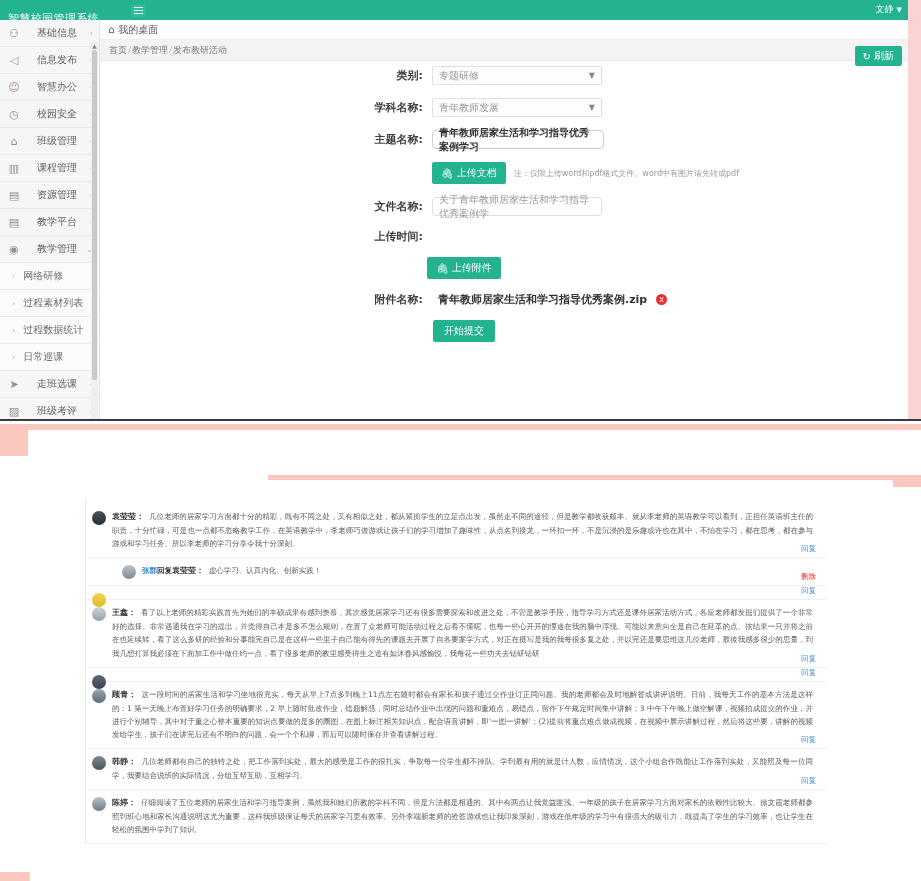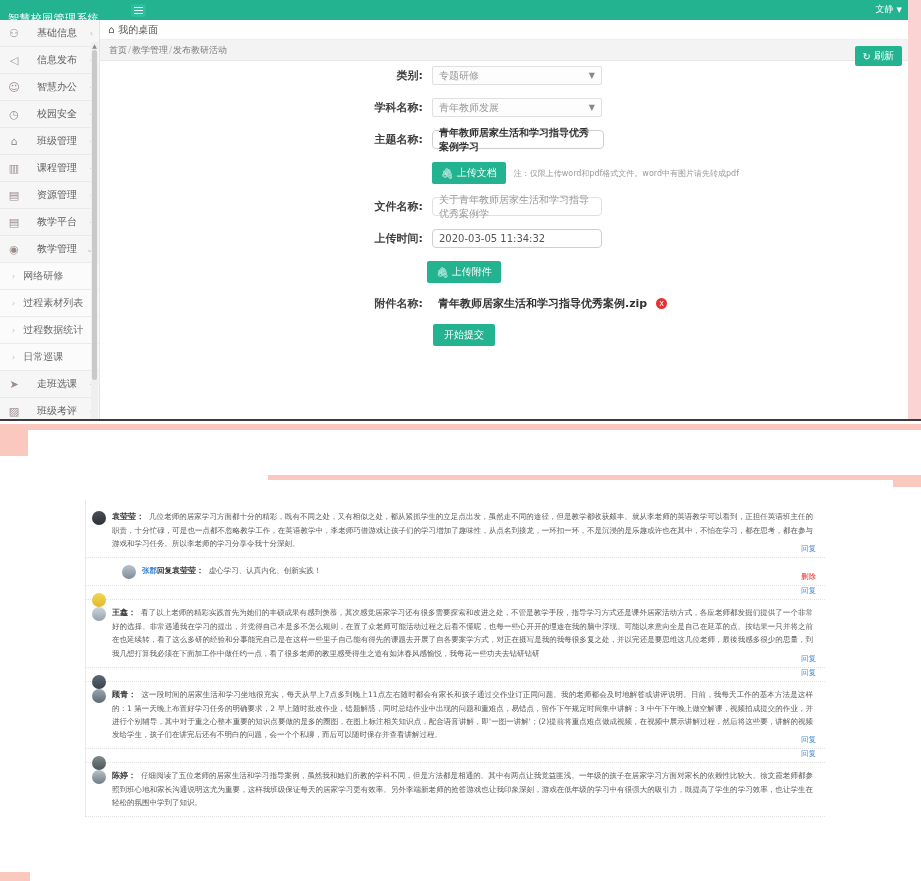--- a/index.html
+++ b/index.html
@@ -270,25 +270,20 @@
         <div class="flabel">文件名称:</div>
         <div class="fctrl">
           <div class="txt muted">
             <span>关于青年教师居家生活和学习指导优秀案例学</span>
           </div>
         </div>
       </div>
 
       <div class="frow">
         <div class="flabel">上传时间:</div>
-        <div class="fctrl">
-          <div class="txt" style="font-weight:normal;color:#555;">
-            <span>2020-03-05 11:34:32</span>
-          </div>
-        </div>
       </div>
 
       <div class="center-row">
         <div class="inner">
           <div class="btn-green">
             <span>🖇</span>
             <span>上传附件</span>
           </div>
         </div>
       </div>
@@ -345,19 +340,20 @@
       <span class="avatar a5"></span>
       <span class="act">回复</span>
     </div>
     <div class="cmt">
       <span class="avatar a6"></span>
       <div class="cbody"><span class="cname">顾青：</span>&nbsp;&nbsp;<span>这一段时间的居家生活和学习坐地很充实，每天从早上7点多到晚上11点左右随时都会有家长和孩子通过交作业订正同问题。我的老师都会及时地解答或讲评说明。日前，我每天工作的基本方法是这样的：1 第一天晚上布置好学习任务的明确要求，2 早上随时批改作业，错题解惑，同时总结作业中出现的问题和重难点，易错点，留作下午规定时间集中讲解；3 中午下午晚上做空解课，视频拍成提交的作业，并进行个别辅导，其中对于重之心整本重要的知识点要做的是多的圈图，在图上标注相关知识点，配合语音讲解，即'一图一讲解'；(2)提前将重点难点做成视频，在视频中展示讲解过程，然后将这些要，讲解的视频发给学生，孩子们在讲完后还有不明白的问题，会一个个私聊，而后可以随时保存并查看讲解过程。</span></div>
       <span class="act">回复</span>
     </div>
     <div class="cmt">
       <span class="avatar a7"></span>
+      <div class="cbody"><span class="cname">韩静：</span>&nbsp;&nbsp;<span>几位老师都有自己的独特之处，把工作落到实处，最大的感受是工作的很扎实，争取每一位学生都不掉队。学到最有用的就是计人数，应情情况，这个小组合作既能让工作落到实处，又能照及每一位同学，我要结合说班的实际情况，分组互帮互助，互相学习。</span></div>
       <span class="act">回复</span>
     </div>
     <div class="cmt">
       <span class="avatar a8"></span>
       <div class="cbody"><span class="cname">陈婷：</span>&nbsp;&nbsp;<span>仔细阅读了五位老师的居家生活和学习指导案例，虽然我和她们所教的学科不同，但是方法都是相通的。其中有两点让我觉益匪浅。一年级的孩子在居家学习方面对家长的依赖性比较大。徐文霞老师都参照到班心地和家长沟通说明这尤为重要，这样我班级保证每天的居家学习更有效率。另外李端新老师的抢答游戏也让我印象深刻，游戏在低年级的学习中有很强大的吸引力，既提高了学生的学习效率，也让学生在轻松的氛围中学到了知识。</span></div>
     </div>
   </div>
 
 </body></html>

